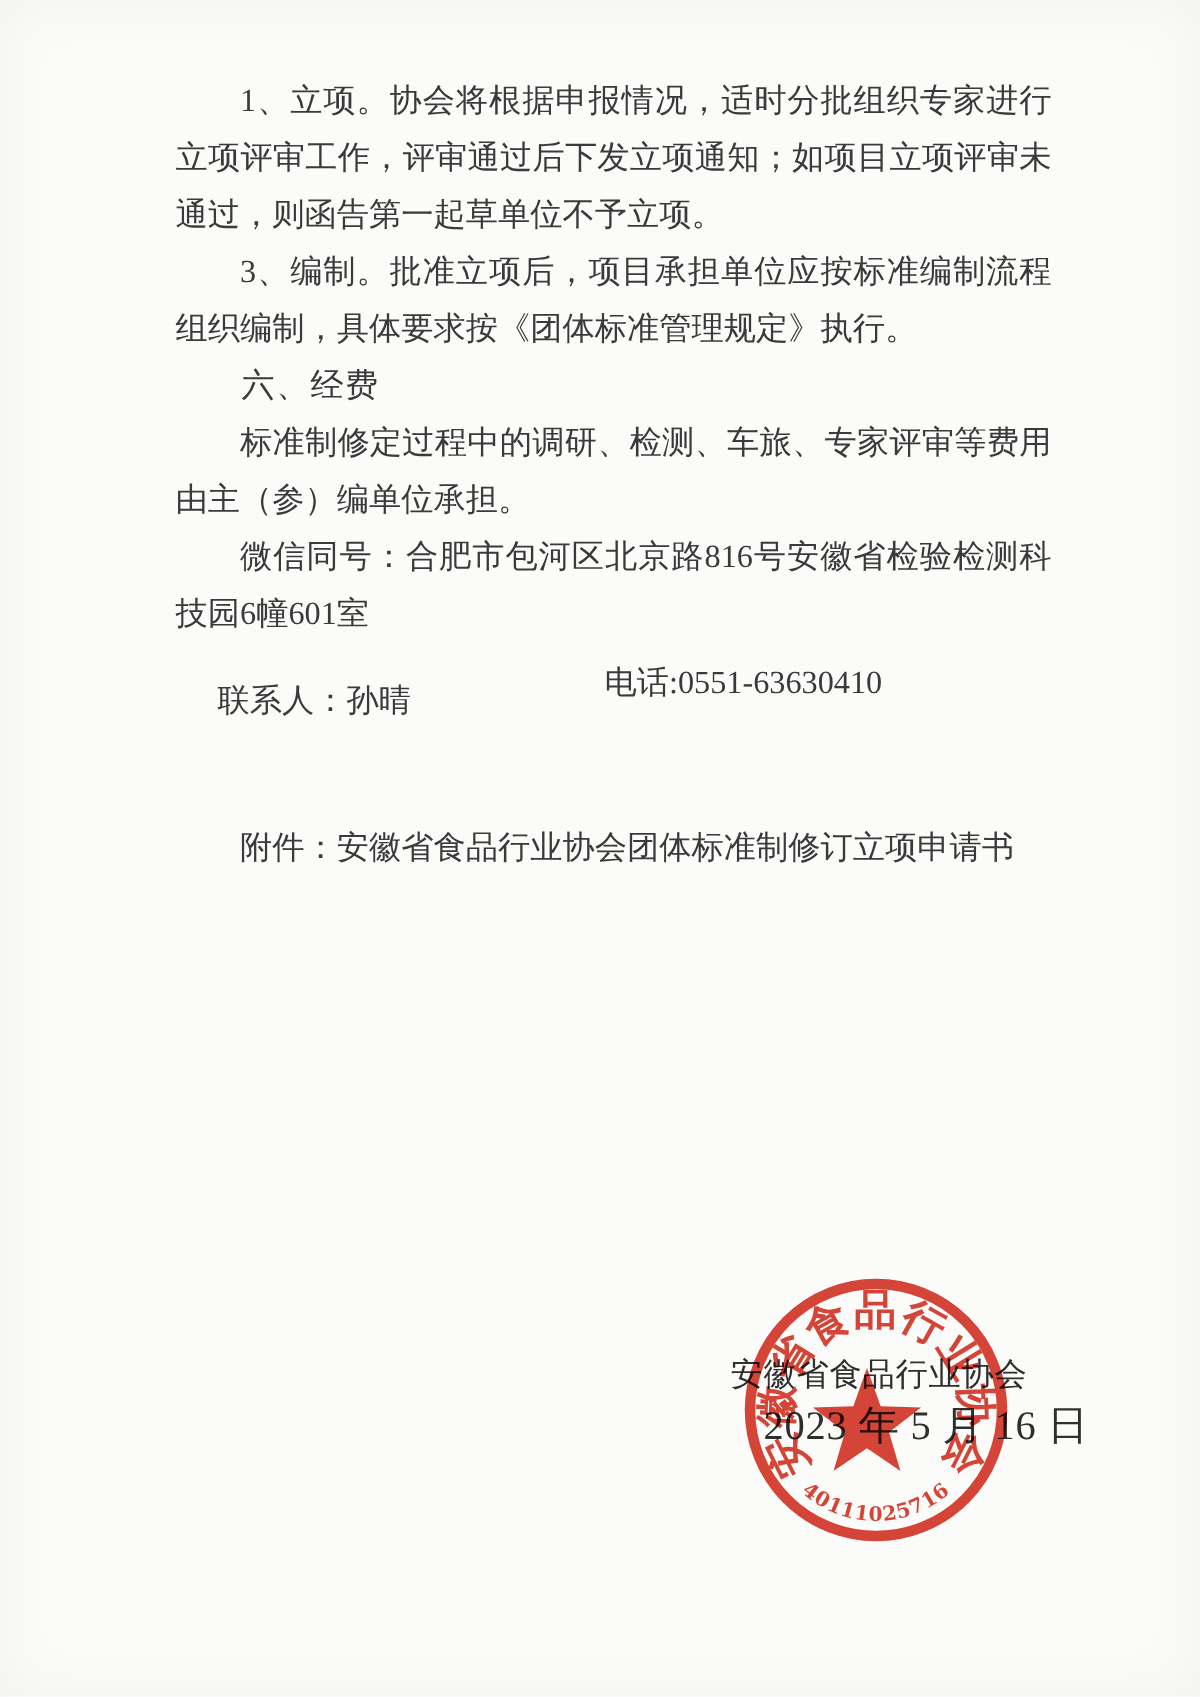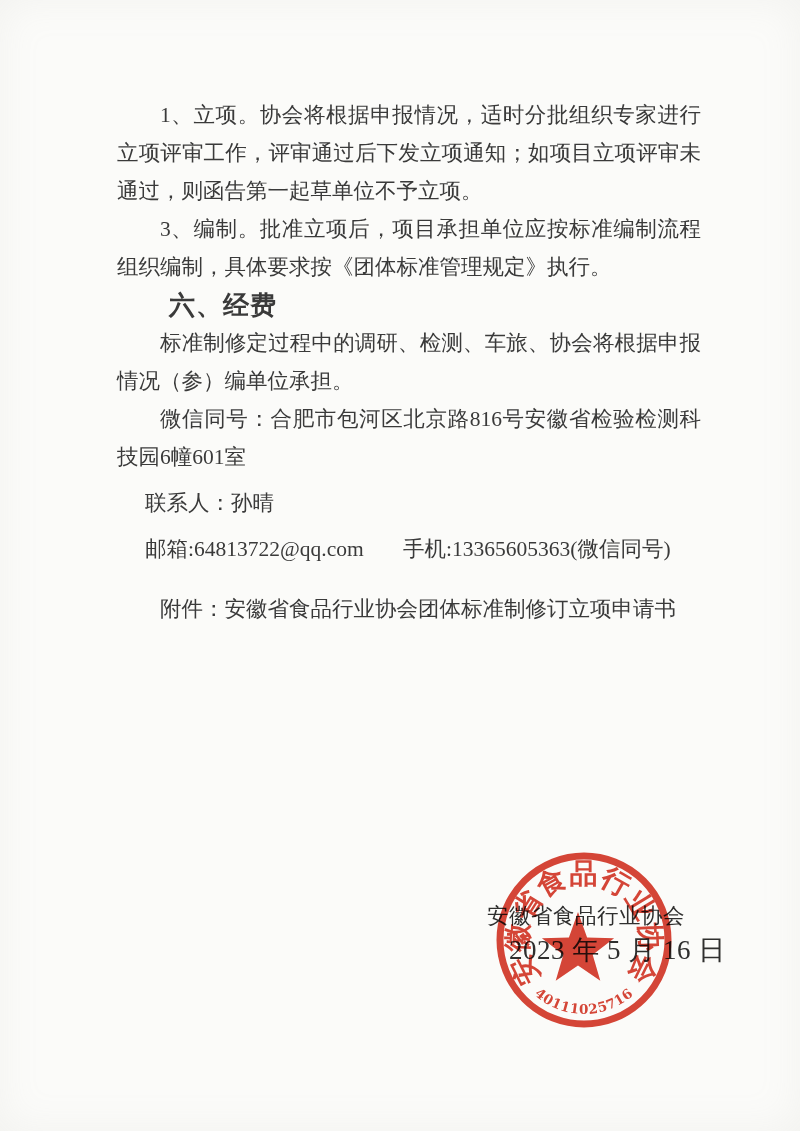--- a/index.html
+++ b/index.html
@@ -11,39 +11,39 @@
     color: #3a3a3a;
     font-family: "Liberation Serif", "DejaVu Serif", serif;
     overflow: hidden;
     box-shadow: inset 0 0 40px rgba(180,180,175,0.12);
   }
   .content {
     position: absolute;
     left: 117px;
     top: 0;
     width: 584px;
-    padding-top: 96px;
+    padding-top: 48px;
     font-size: 21.5px;
     line-height: 38px;
     text-align: justify;
   }
   .para { margin: 0; text-indent: 2em; }
   .heading {
     margin: 0;
     text-indent: 2em;
-    font-size: 26px;
+    font-size: 22px;
     line-height: 38px;
-    font-weight: bold;
+    font-weight: normal;
     font-family: "Liberation Sans", "DejaVu Sans", sans-serif;
     letter-spacing: 1px;
   }
   .contact-row { display: flex; margin-left: 28px; margin-top: 8px; }
-  .contact-left { width: 258px; flex: 0 0 auto; }
+  .contact-left { width: 258px; flex: 0 0 auto; margin-top: 12px; }
   .contact-right { flex: 1; }
-  .attachment { margin-top: 22px; }
+  .attachment { margin-top: 60px; }
   .signoff-org {
     position: absolute;
     left: 487px; top: 903px;
     font-size: 21.5px; line-height: 26px;
     letter-spacing: 0.5px;
     color: #2f2f2f;
     mix-blend-mode: multiply;
     z-index: 3;
     white-space: nowrap;
   }
@@ -72,29 +72,26 @@
 </style>
 </head>
 <body>
 
 <div class="page">
 
   <div class="content">
     <p class="para">1、立项。协会将根据申报情况，适时分批组织专家进行立项评审工作，评审通过后下发立项通知；如项目立项评审未通过，则函告第一起草单位不予立项。</p>
     <p class="para">3、编制。批准立项后，项目承担单位应按标准编制流程组织编制，具体要求按《团体标准管理规定》执行。</p>
     <h3 class="heading">六、经费</h3>
-    <p class="para">标准制修定过程中的调研、检测、车旅、协会将根据申报情况（参）编单位承担。</p>
+    <p class="para">标准制修定过程中的调研、检测、车旅、专家评审等费用由主（参）编单位承担。</p>
     <p class="para">微信同号：合肥市包河区北京路816号安徽省检验检测科技园6幢601室</p>
 
     <div class="contact-row">
       <span class="contact-left">联系人：孙晴</span>
-    </div>
-    <div class="contact-row">
-      <span class="contact-left">邮箱:64813722@qq.com</span>
-      <span class="contact-right">手机:13365605363(微信同号)</span>
+      <span class="contact-right">电话:0551-63630410</span>
     </div>
 
     <p class="para attachment">附件：安徽省食品行业协会团体标准制修订立项申请书</p>
   </div>
 
   <svg class="seal" viewBox="0 0 190 190" width="190" height="190" aria-hidden="true">
     <defs>
       <path id="sealArcTop" d="M 48.9,128.5 A 57,57 0 1 1 141.1,128.5" fill="none"></path>
       <path id="sealArcBottom" d="M 42.7,147.3 A 74,74 0 0 0 147.3,147.3" fill="none"></path>
     </defs>

